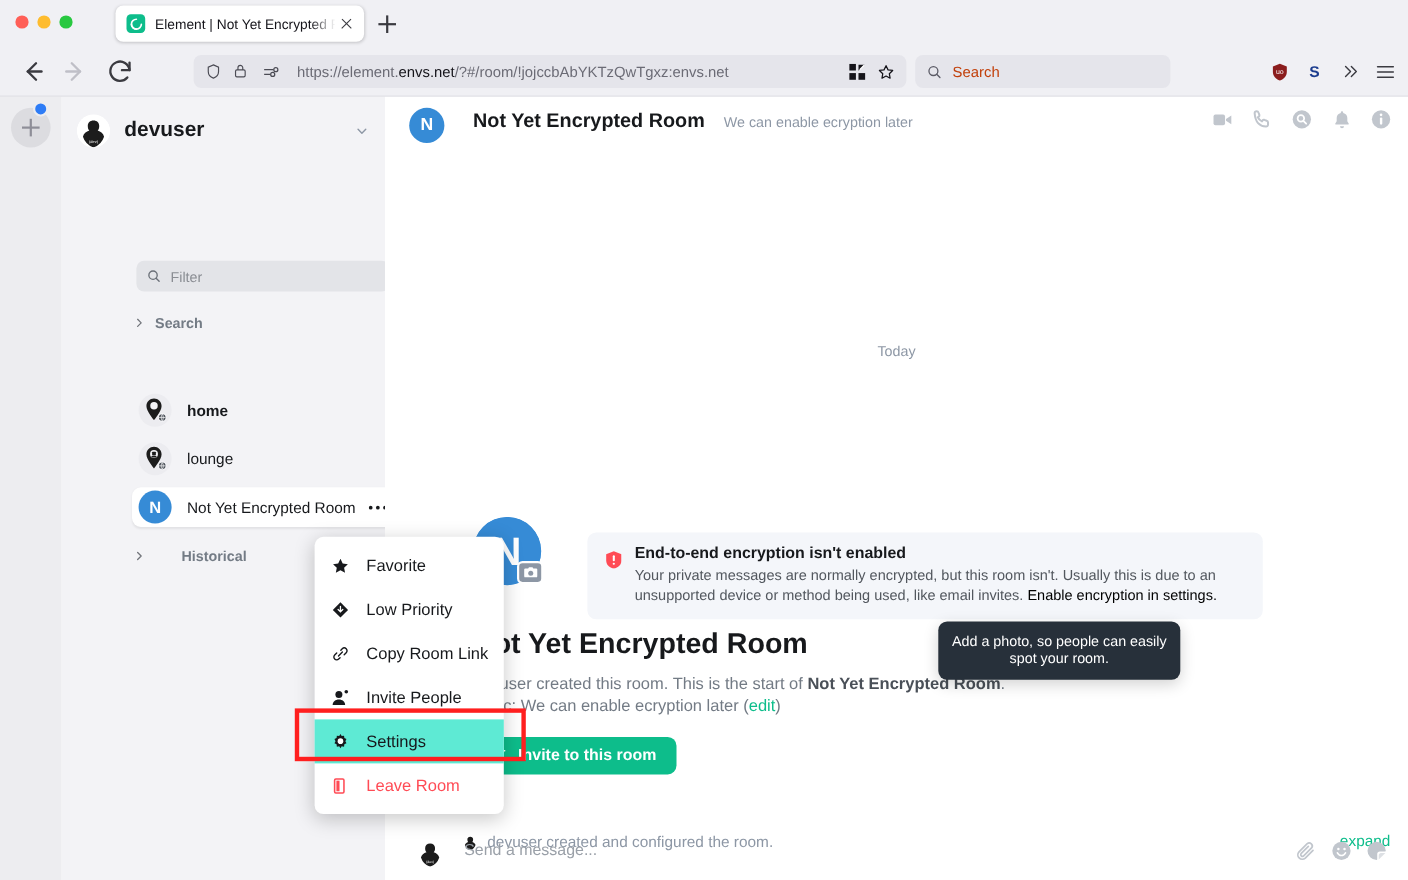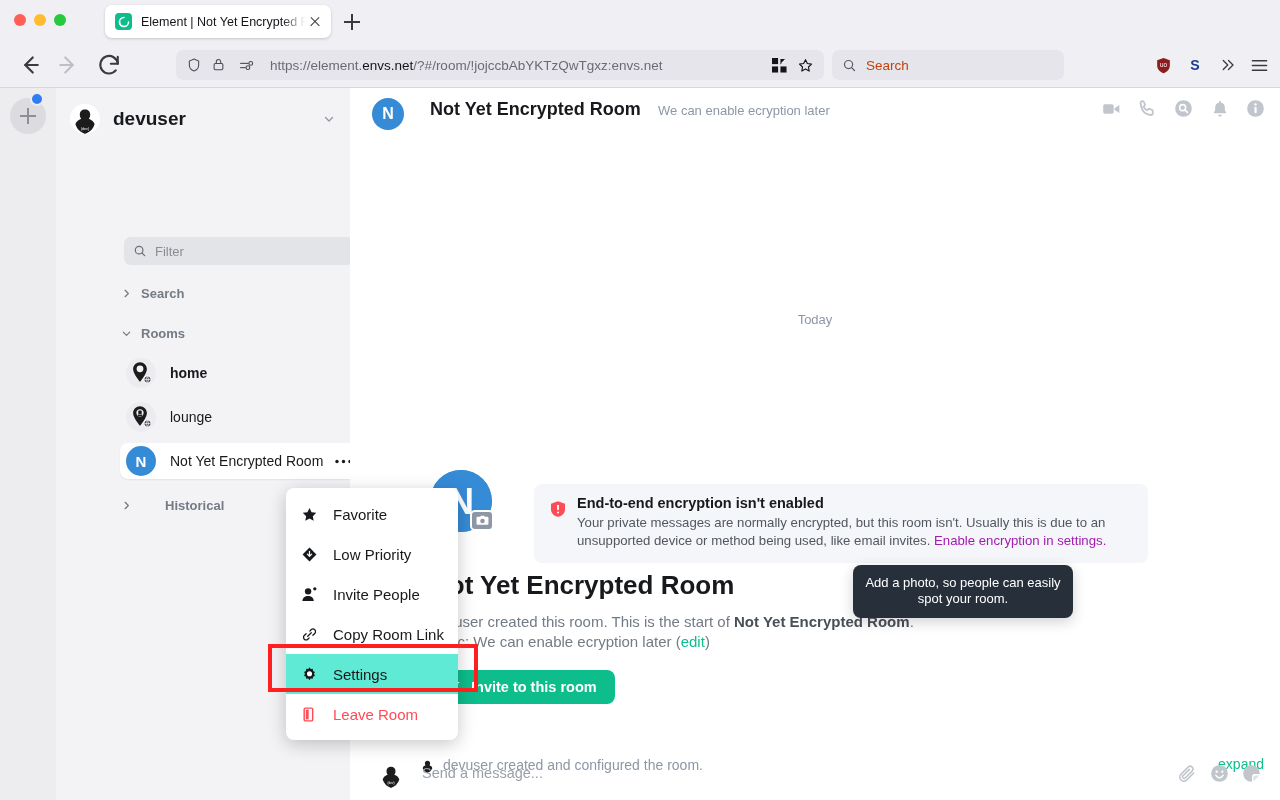--- a/index.html
+++ b/index.html
@@ -116,21 +116,21 @@
   #timeline { position:absolute; left:0; top:52px; width:930px; height:608px; }
   #today-sep { position:absolute; left:0; top:172px; width:930px; text-align:center; font-size:13px; color:#8d97a5; }
 
   #e2e-banner {
     position:absolute; left:184px; top:344px; width:614px; min-height:72px;
     background:#f4f6fa; border-radius:8px; padding:11px 16px 13px 16px;
   }
   #e2e-icon { position:absolute; left:17px; top:17px; width:14px; height:14px; }
   #e2e-title { margin-left:27px; font-size:14.5px; font-weight:700; color:#17191c; }
   #e2e-body { margin-left:27px; margin-top:3px; font-size:13.2px; line-height:1.37; color:#52575e; max-width:555px; }
-  #e2e-link { color:#a21caf; }
+  #e2e-link { color:#000000; }
 
   #intro { position:absolute; left:80px; top:330px; width:700px; }
   #intro-ava-wrap { position:absolute; left:0; top:0; width:62px; height:62px; }
   #intro-ava { width:62px; height:62px; border-radius:50%; background:#368bd6; overflow:hidden; position:relative; }
   #intro-cam { position:absolute; left:40px; top:40px; width:24px; height:21px; border-radius:5px; background:#8d97a5;
     display:flex; align-items:center; justify-content:center; border:2px solid #fff; }
   #intro-title { position:absolute; left:0; top:100px; font-size:26px; font-weight:700; color:#17191c; white-space:nowrap; }
   #intro-p1 { position:absolute; left:0; top:143px; font-size:15px; color:#737b85; white-space:nowrap; }
   #intro-p1 b { color:#4a5058; font-weight:700; }
   #intro-p2 { position:absolute; left:0; top:163px; font-size:15px; color:#737b85; white-space:nowrap; }
@@ -346,29 +346,20 @@
     <div class="sublist-head" style="top:193px;">
       <span class="sublist-chev">
         <svg width="11" height="11" viewBox="0 0 24 24" fill="none" stroke="#73767c" stroke-width="2.6" stroke-linecap="round" stroke-linejoin="round">
             <path d="M9 5l7 7-7 7"></path>
           </svg>
       </span>
       <span class="sublist-title">Search</span>
       <span class="sublist-plus"></span>
     </div>
 
-    <div class="sublist-head" style="top:233px;">
-      <span class="sublist-chev">
-        <svg width="11" height="11" viewBox="0 0 24 24" fill="none" stroke="#73767c" stroke-width="2.6" stroke-linecap="round" stroke-linejoin="round">
-            <path d="M5 9l7 7 7-7"></path>
-          </svg>
-      </span>
-      <span class="sublist-title">Rooms</span>
-      <span class="sublist-plus"></span>
-    </div>
 
     <div class="room-tile" style="top:267px;">
       <span class="room-ava pin">
         <svg width="26" height="26" viewBox="0 0 26 26">
           <path d="M12 2.2c-3.8 0-6.9 3-6.9 6.8 0 5 6.9 12.8 6.9 12.8s6.9-7.8 6.9-12.8c0-3.8-3.1-6.8-6.9-6.8z" fill="#1c1c1c"></path>
           <circle cx="12" cy="8.8" r="3.4" fill="#f3f3f6"></circle>
           <circle cx="19.5" cy="19.5" r="4" fill="#f3f3f6"></circle>
           <circle cx="19.5" cy="19.5" r="3" fill="#4a5058"></circle>
           <path d="M16.5 19.5h6M19.5 16.5c1.3 1.6 1.3 4.4 0 6M19.5 16.5c-1.3 1.6-1.3 4.4 0 6" stroke="#f3f3f6" stroke-width=".7" fill="none"></path>
         </svg>
@@ -579,38 +570,38 @@
         <svg width="17" height="17" viewBox="0 0 24 24">
             <path d="M12 2.2L21.8 12 12 21.8 2.2 12z" fill="#17191c"></path>
             <path d="M12 7.5v7M9 11.5l3 3 3-3" stroke="#fff" stroke-width="1.7" fill="none" stroke-linecap="round" stroke-linejoin="round"></path>
           </svg>
       </span>
       <span class="ctx-label">Low Priority</span>
     </div>
 
     <div class="ctx-item">
       <span class="ctx-ico">
+        <svg width="17" height="17" viewBox="0 0 24 24" fill="none" stroke="#17191c" stroke-width="1.8" stroke-linecap="round">
+            <path d="M9.5 14.5l5-5"></path>
+            <path d="M12.5 7.2l1.8-1.8a3.6 3.6 0 0 1 5.1 5.1l-2.6 2.6"></path>
+            <path d="M11.5 16.8l-1.8 1.8a3.6 3.6 0 0 1-5.1-5.1l2.6-2.6"></path>
+          </svg>
+      </span>
+      <span class="ctx-label">Copy Room Link</span>
+    </div>
+
+    <div class="ctx-item">
+      <span class="ctx-ico">
         <svg width="17" height="17" viewBox="0 0 24 24" fill="#17191c">
             <circle cx="10" cy="7.5" r="4.5"></circle>
             <path d="M2 21c0-4.2 3.6-7 8-7s8 2.8 8 7z"></path>
             <circle cx="19.5" cy="4" r="2.3"></circle>
           </svg>
       </span>
       <span class="ctx-label">Invite People</span>
-    </div>
-
-    <div class="ctx-item">
-      <span class="ctx-ico">
-        <svg width="17" height="17" viewBox="0 0 24 24" fill="none" stroke="#17191c" stroke-width="1.8" stroke-linecap="round">
-            <path d="M9.5 14.5l5-5"></path>
-            <path d="M12.5 7.2l1.8-1.8a3.6 3.6 0 0 1 5.1 5.1l-2.6 2.6"></path>
-            <path d="M11.5 16.8l-1.8 1.8a3.6 3.6 0 0 1-5.1-5.1l2.6-2.6"></path>
-          </svg>
-      </span>
-      <span class="ctx-label">Copy Room Link</span>
     </div>
 
     <div class="ctx-item hl">
       <span class="ctx-ico">
         <svg width="17" height="17" viewBox="0 0 24 24" fill="#17191c">
             <path d="M12 1.8l1.6 2.6 3-.5.4 3 2.7 1.4-1.4 2.7 1.4 2.7-2.7 1.4-.4 3-3-.5L12 20.2l-1.6-2.6-3 .5-.4-3-2.7-1.4L5.7 11 4.3 8.3 7 6.9l.4-3 3 .5z"></path>
             <circle cx="12" cy="11" r="3.6" fill="#fff"></circle>
           </svg>
       </span>
       <span class="ctx-label">Settings</span>

